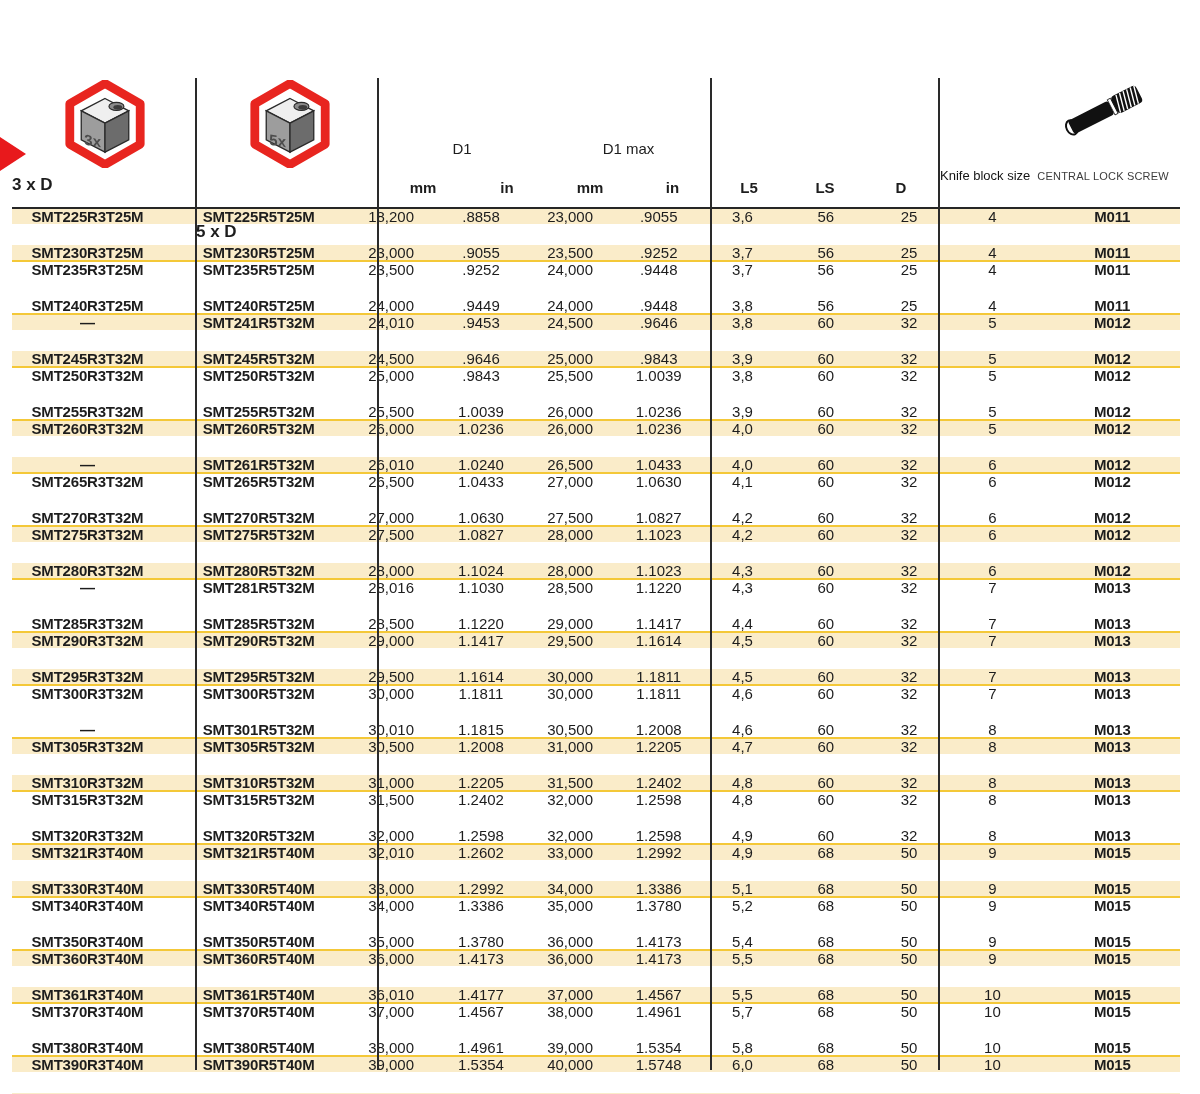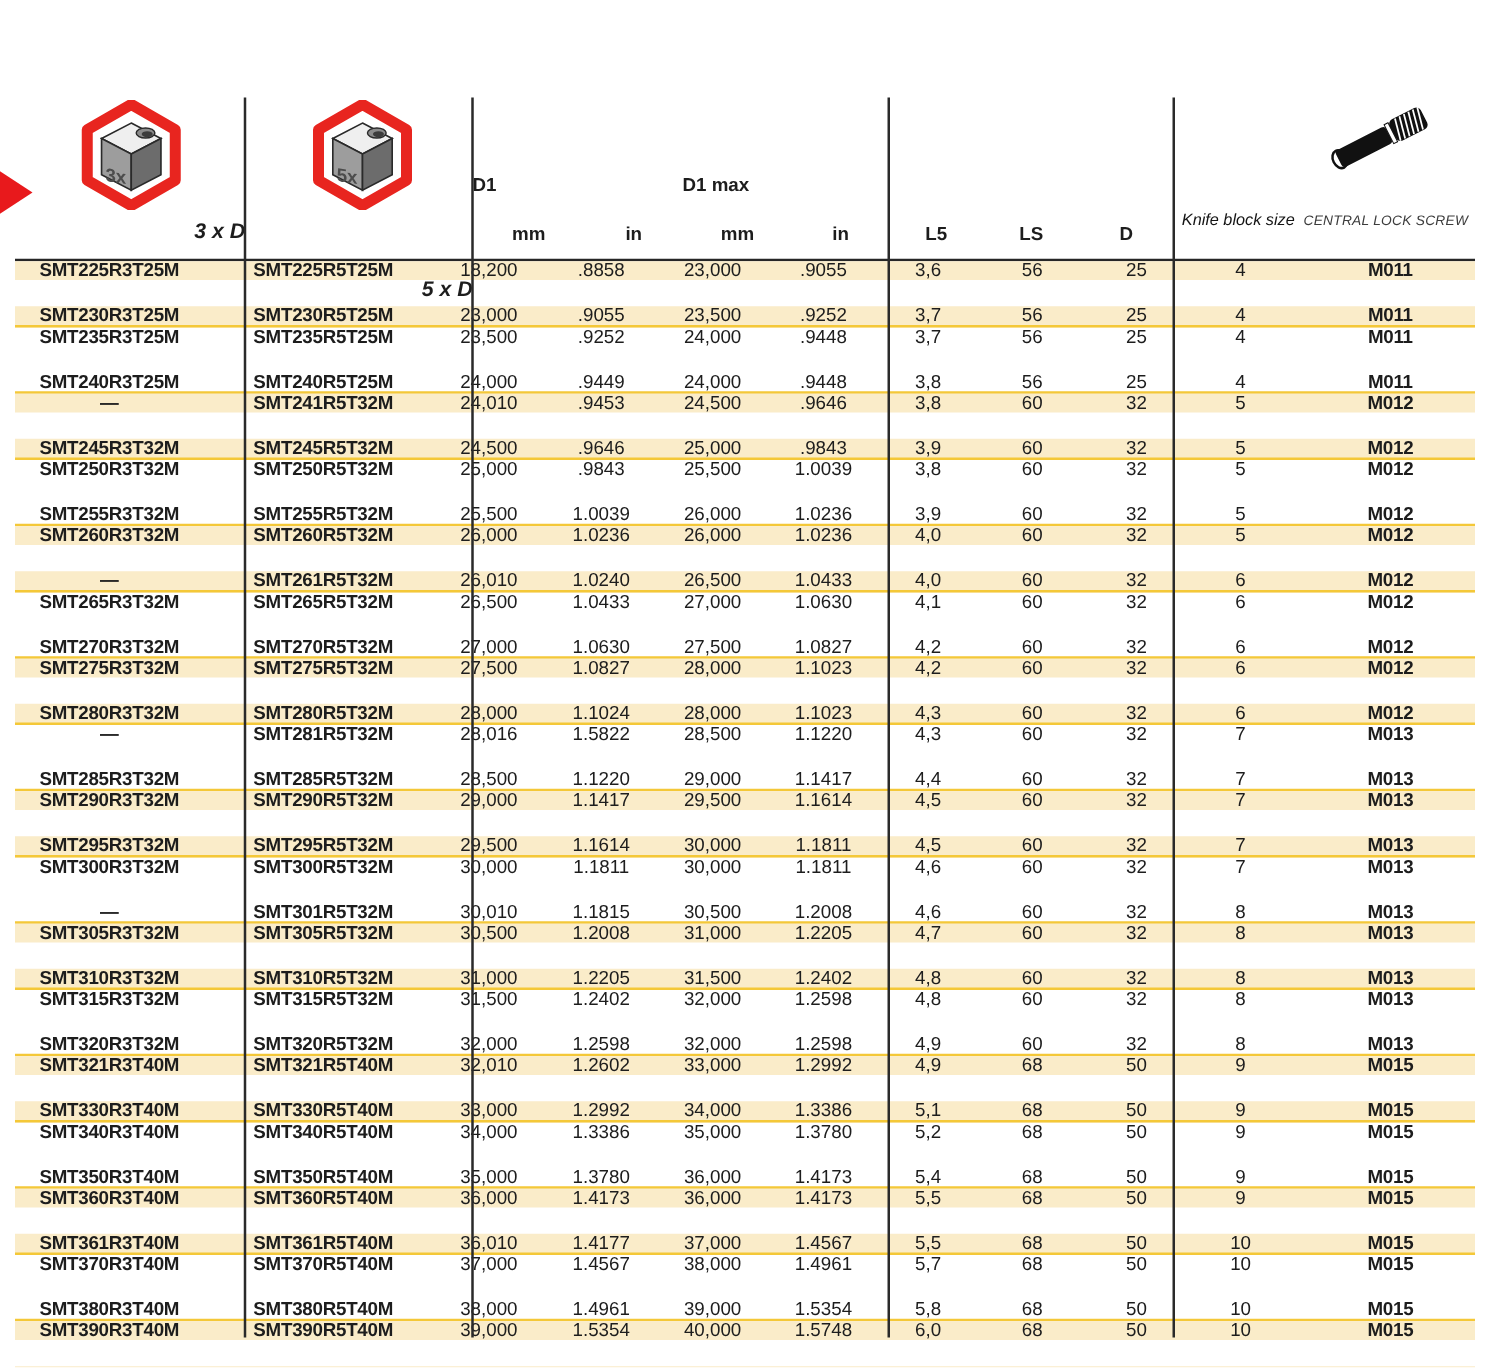--- a/index.html
+++ b/index.html
@@ -21,34 +21,34 @@
   }
   
   .table-wrap { position:absolute; left:12px; top:78px; width:1168px; height:992px; }
   .vrule { position:absolute; top:0; width:2px; height:992px; background:#2a2a2a; z-index:5; }
   .vrule.v1 { left:183px; } .vrule.v2 { left:365px; }
   .vrule.v3 { left:698px; } .vrule.v4 { left:926px; }
   
   .thead { position:relative; height:129px; }
   .hex-icon { position:absolute; top:2px; width:88px; height:88px; }
   .hex-icon.i3 { left:49px; } .hex-icon.i5 { left:234px; }
-  .col-label { position:absolute; top:97px; text-align:right; font-weight:bold; font-size:17px;font-style:italic; }
+  .col-label { position:absolute; top:97px; text-align:left; font-weight:bold; font-size:17px; }
   .col-label.l3 { left:0;     width:184px; }
   .col-label.l5 { left:184px; width:182px;margin-top:47px; }
-  .grp-label { position:absolute; top:62px; text-align:left; font-weight:bold; font-size:15px; }
+  .grp-label { position:absolute; top:62px; text-align:center; font-weight:normal; font-size:15px; }
   .grp-label.d1    { left:366px; width:168px; }
   .grp-label.d1max { left:534px; width:165px; }
   .unit { position:absolute; top:101px; text-align:center; font-weight:bold; font-size:15px; }
   .unit.u1 { left:366px; width:90px; } .unit.u2 { left:456px; width:78px; }
   .unit.u3 { left:534px; width:88px; } .unit.u4 { left:622px; width:77px; }
   .unit.ul5 { left:699px; width:76px; } .unit.uls { left:775px; width:76px; }
   .unit.ud  { left:851px; width:76px; }
   .screw { position:absolute; left:1045px; top:4px; width:95px; height:58px; }
   .knife-line { position:absolute; left:928px; top:90px; width:240px;
-    display:flex; justify-content:center; align-items:baseline; gap:7px; white-space:nowrap;font-style:italic; }
+    display:flex; justify-content:flex-start; align-items:baseline; gap:7px; white-space:nowrap; }
   .knife-line .kb  { font-size:13px; color:#141414; }
   .knife-line .cls { font-size:11px; color:#3c3c3c; letter-spacing:.2px; }
   
   .tbody { position:relative; height:863px; display:flex; flex-direction:column;
            border-top:2px solid #262626; }
   .trow { flex:1; display:flex; align-items:center;gap:21px; }
   .trow.band { background:#faecc9; }
   .trow.pair-end { border-bottom:2px solid #f4c838;margin-top:21px; }
   .cell { display:block; text-align:center; font-size:15px; line-height:1; }
   .cell.bold { font-weight:bold; letter-spacing:-0.2px; }
@@ -304,21 +304,21 @@
           <span class="cell c7">4,3</span>
           <span class="cell c8">60</span>
           <span class="cell c9">32</span>
           <span class="cell c10">6</span>
           <span class="cell c11 bold">M012</span>
         </div>
         <div class="trow plain">
           <span class="cell c1 bold">—</span>
           <span class="cell c2 bold">SMT281R5T32M</span>
           <span class="cell c3">28,016</span>
-          <span class="cell c4">1.5822</span>
+          <span class="cell c4">1.1030</span>
           <span class="cell c5">28,500</span>
           <span class="cell c6">1.1220</span>
           <span class="cell c7">4,3</span>
           <span class="cell c8">60</span>
           <span class="cell c9">32</span>
           <span class="cell c10">7</span>
           <span class="cell c11 bold">M013</span>
         </div>
         <div class="trow plain pair-end">
           <span class="cell c1 bold">SMT285R3T32M</span>

